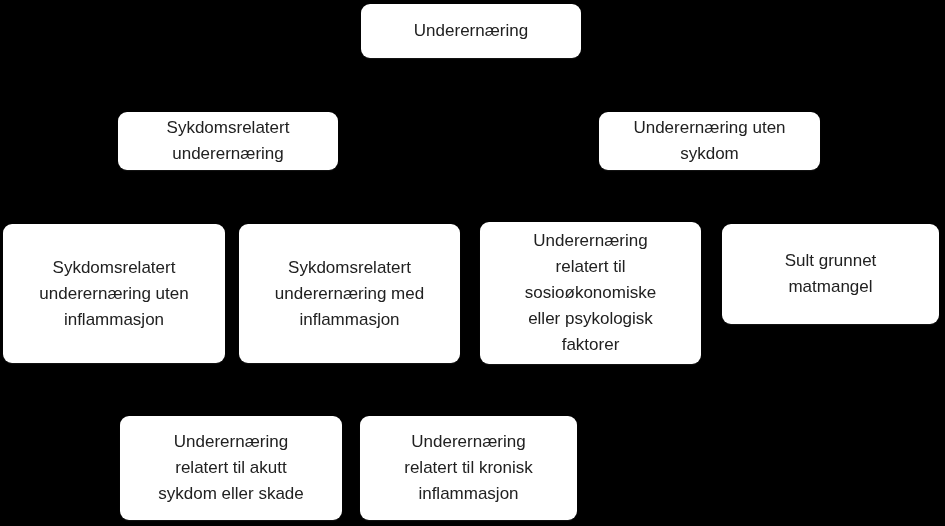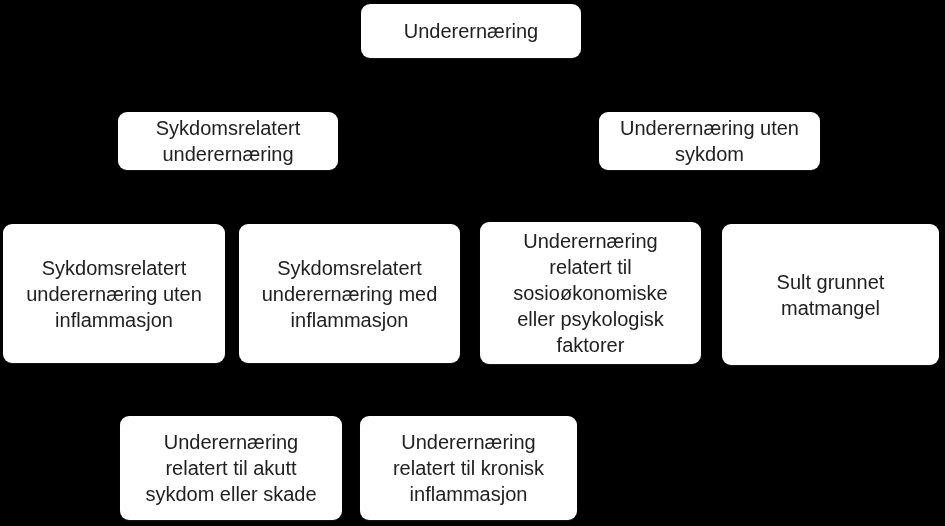--- a/index.html
+++ b/index.html
@@ -18,36 +18,36 @@
   .node {
     position: absolute;
     box-sizing: border-box;
     background: #ffffff;
     color: #212121;
     border-radius: 9px;
     display: flex;
     align-items: center;
     justify-content: center;
     text-align: center;
-    font-size: 20px;
+    font-size: 17px;
     line-height: 26px;
     white-space: pre-line;
     padding: 2px 6px;
     box-shadow: 0 1px 1px rgba(255,255,255,0.08);
   }
   
   .n-root   { left: 361px; top: 4px;   width: 220px; height: 54px; }
   
   .n-l2a    { left: 118px; top: 112px; width: 220px; height: 58px; }
   .n-l2b    { left: 599px; top: 112px; width: 221px; height: 58px; }
   
   .n-l3a    { left: 3px;   top: 224px; width: 222px; height: 139px; }
   .n-l3b    { left: 239px; top: 224px; width: 221px; height: 139px; }
   .n-l3c    { left: 480px; top: 222px; width: 221px; height: 142px; }
-  .n-l3d    { left: 722px; top: 224px; width: 217px; height: 141px; }
+  .n-l3d    { left: 722px; top: 224px; width: 217px; height: 100px; }
   
   .n-l4a    { left: 120px; top: 416px; width: 222px; height: 104px; }
   .n-l4b    { left: 360px; top: 416px; width: 217px; height: 104px; }
 </style>
 </head>
 <body>
 
 <div class="canvas">
 
   <div class="node n-root">Underernæring</div>

